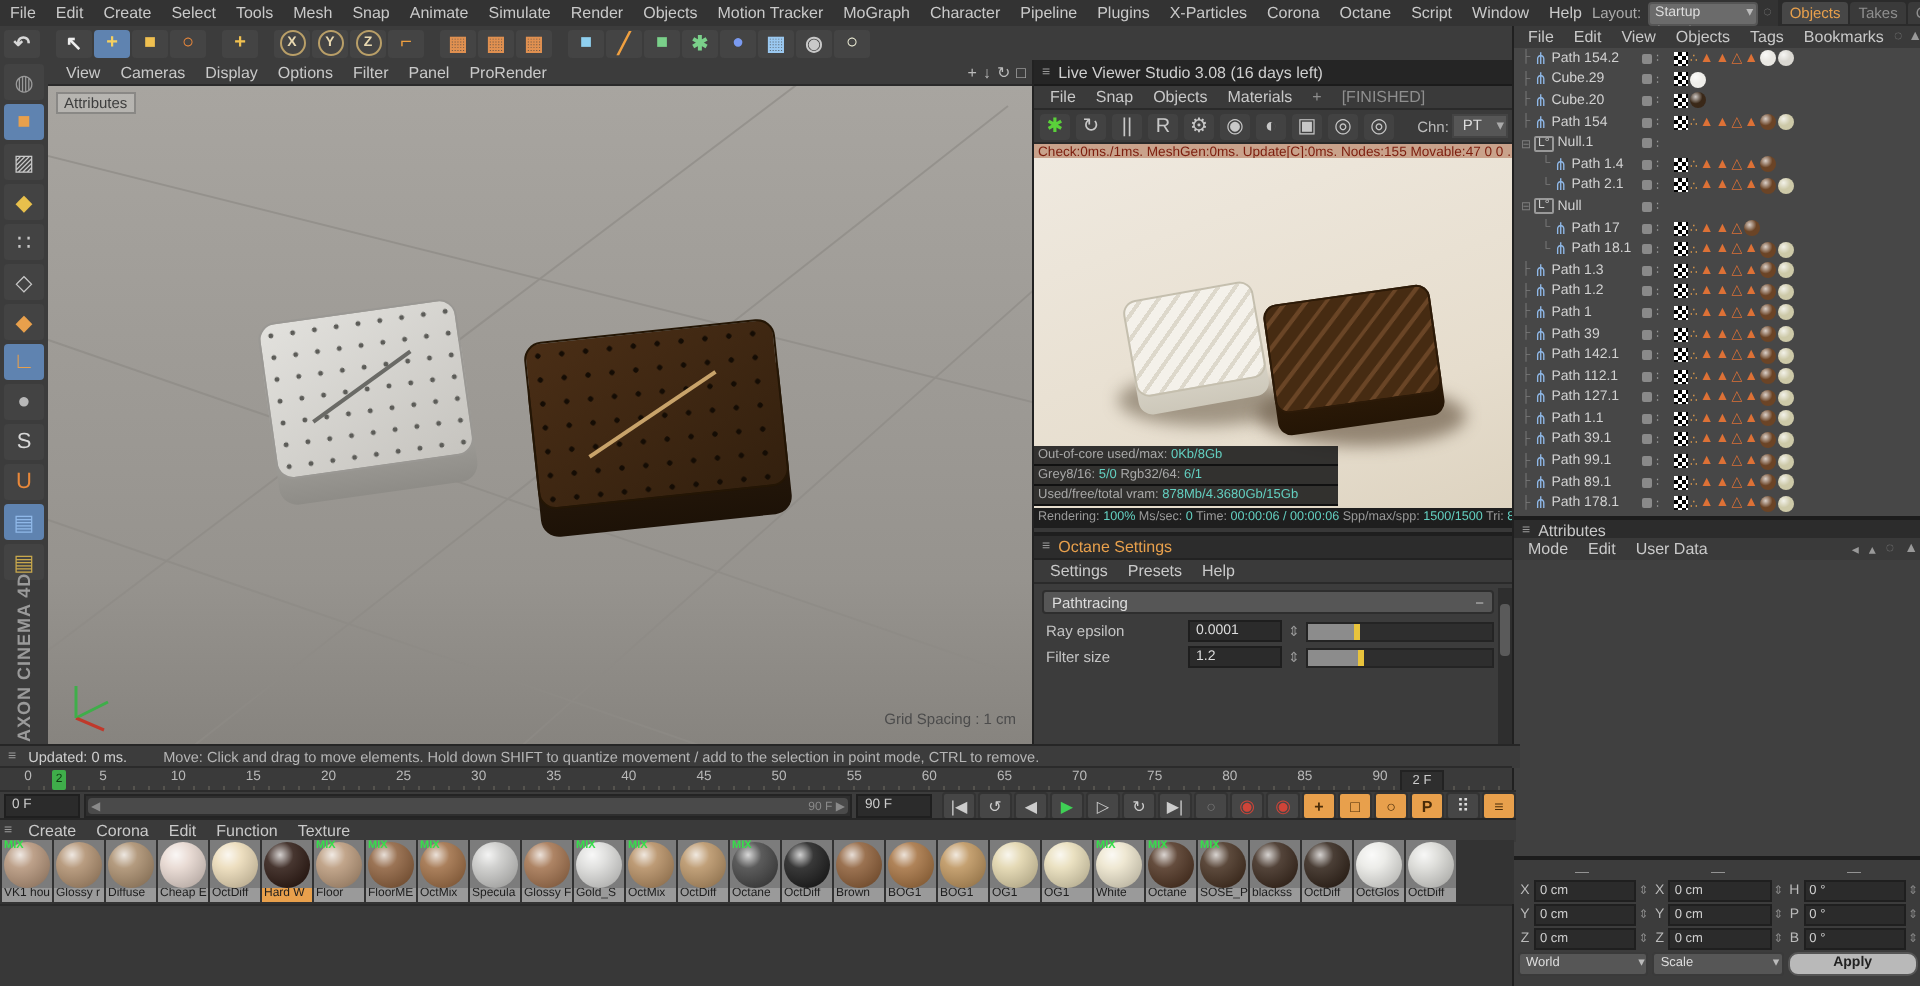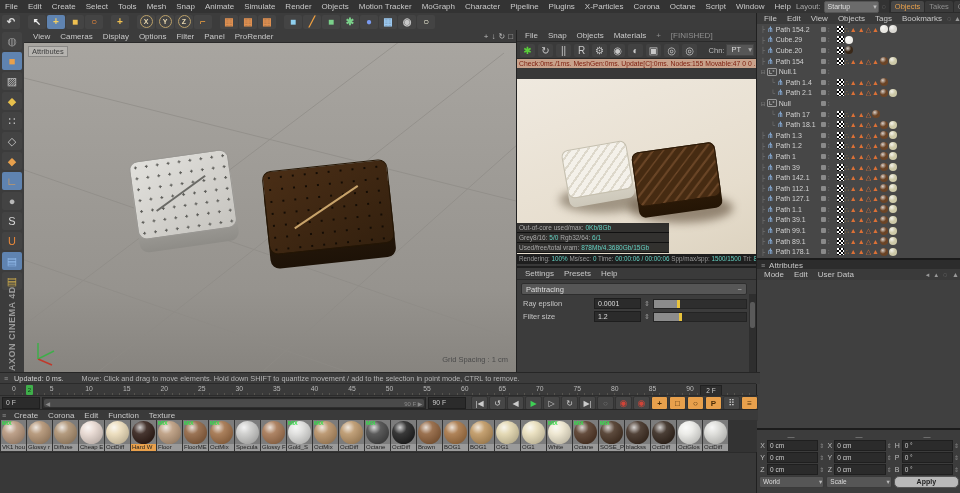--- a/index.html
+++ b/index.html
@@ -319,20 +319,24 @@
              background-image:radial-gradient(circle,#140c04 1.2px,transparent 1.5px),linear-gradient(150deg,#4a2e16,#33200e);
              background-size:12px 12px,100% 100%;border:1px solid #241605;"></div>
         <div style="position:absolute;left:18%;top:42%;width:60%;height:2px;background:#c8a36a;transform:rotate(-28deg);"></div>
       </div>
       <div id="vp-label">Attributes</div>
       <div id="grid-spacing">Grid Spacing : 1 cm</div>
     </div>
   </div>
 
   <div id="live-viewer" class="abs">
+    <div id="lv-title">
+      <span class="panel-icon">≡</span>
+      <span>Live Viewer Studio 3.08 (16 days left)</span>
+    </div>
     <div id="lv-menu">
         <span class="menu-item">File</span>
         <span class="menu-item">Snap</span>
         <span class="menu-item">Objects</span>
         <span class="menu-item">Materials</span>
         <span class="menu-item" style="color: rgb(143, 143, 143);">+</span>
         <span class="menu-item" style="color: rgb(143, 143, 143);">[FINISHED]</span>
       </div>
     <div id="lv-toolbar">
       <div class="lv-tb-icon" style="color: rgb(90, 208, 58);">✱</div>
@@ -366,20 +370,24 @@
     <div id="lv-stats">
         <div class="stat-line"><span class="l">Out-of-core used/max: </span><span class="v">0Kb/8Gb</span></div>
         <div class="stat-line"><span class="l">Grey8/16: </span><span class="v">5/0</span><span class="l">   Rgb32/64: </span><span class="v">6/1</span></div>
         <div class="stat-line"><span class="l">Used/free/total vram: </span><span class="v">878Mb/4.3680Gb/15Gb</span></div>
       </div>
     <div id="lv-status">
         <div><span class="l">Rendering: </span><span class="v">100%</span><span class="l">  Ms/sec: </span><span class="v">0</span><span class="l">  Time: </span><span class="v">00:00:06 / 00:00:06</span><span class="l">  Spp/max/spp: </span><span class="v">1500/1500</span><span class="l">  Tri: </span><span class="v">8/377k</span></div>
       </div>
 
     <div id="octane">
+      <div id="oct-title">
+        <span class="panel-icon">≡</span>
+        <span>Octane Settings</span>
+      </div>
       <div id="oct-menu">
           <span class="menu-item">Settings</span>
           <span class="menu-item">Presets</span>
           <span class="menu-item">Help</span>
         </div>
       <div id="oct-section">
         <span>Pathtracing</span>
         <span class="min">−</span>
       </div>
       <div id="oct-rows">

